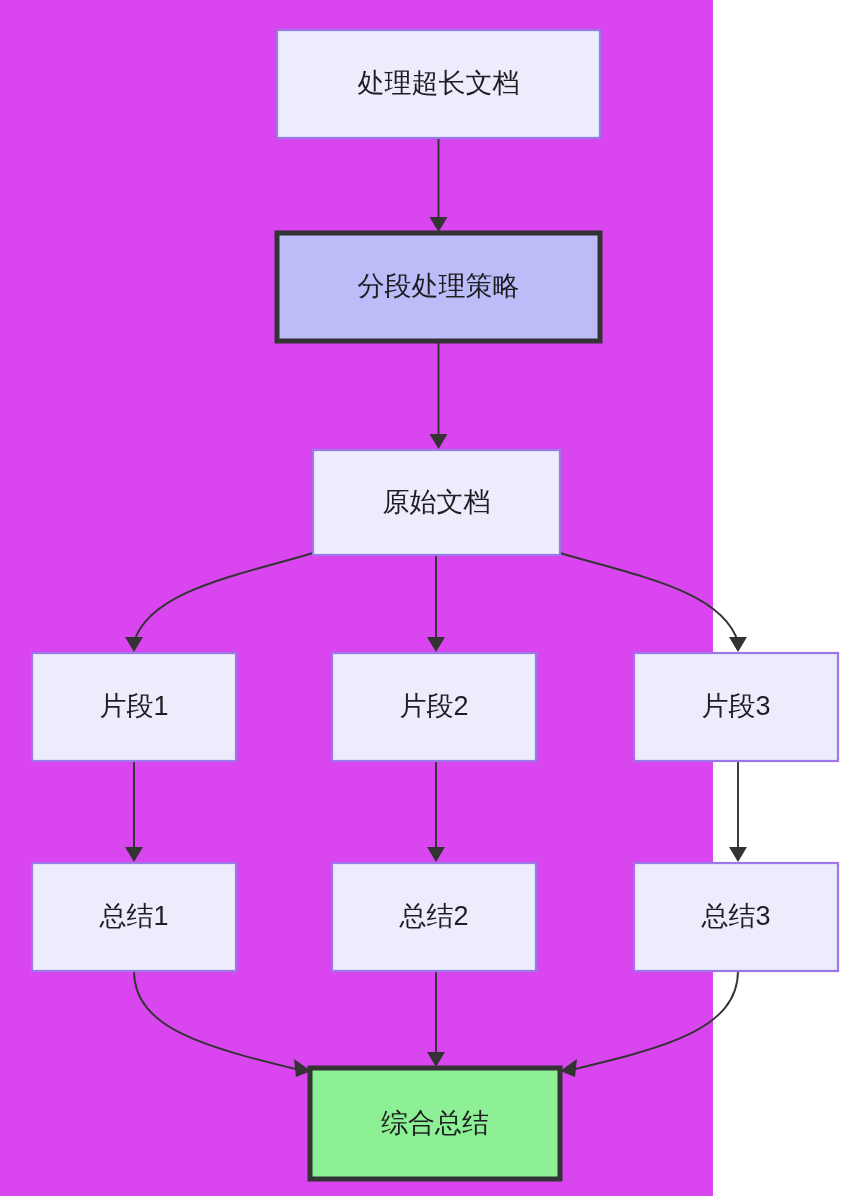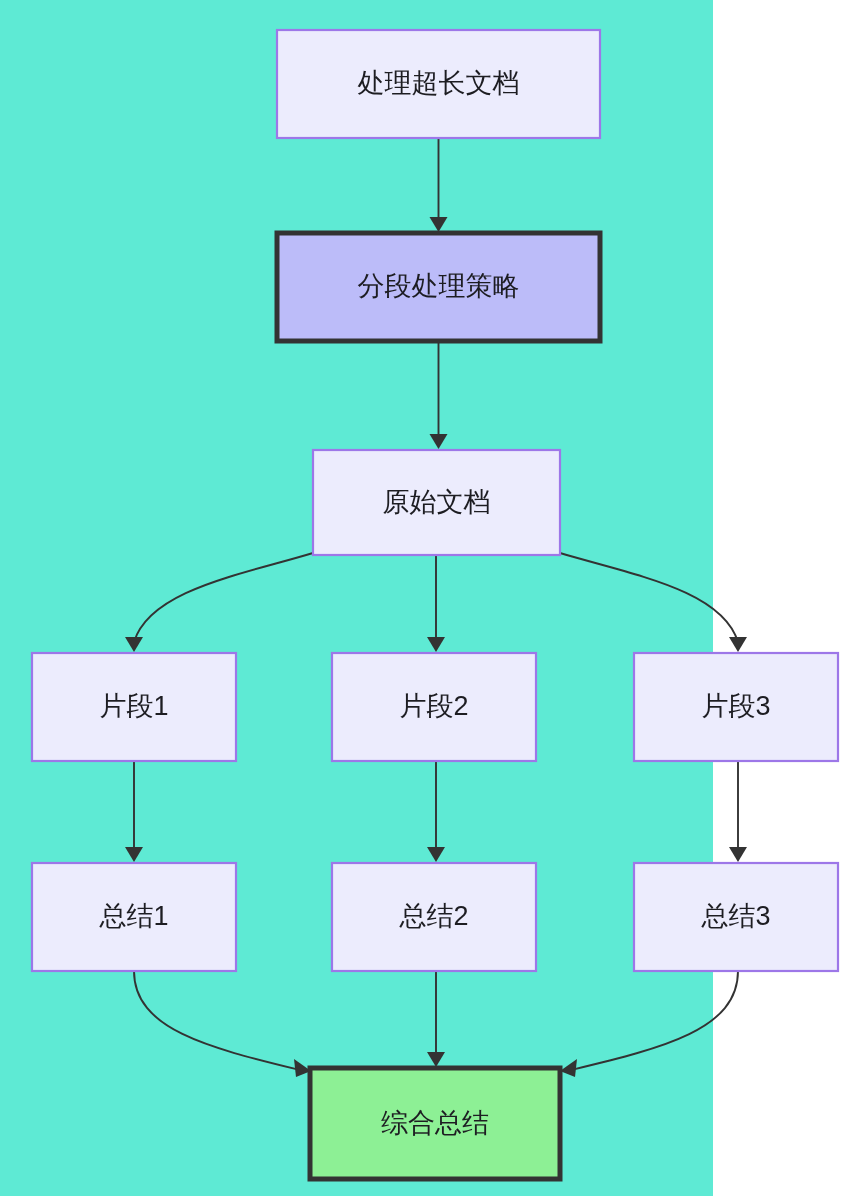--- a/index.html
+++ b/index.html
@@ -11,21 +11,21 @@
   body {
     width: 852px;
     height: 1196px;
     overflow: hidden;
     font-family: "Liberation Sans", "DejaVu Sans", sans-serif;
   }
   #flowchart-root {
     position: relative;
     width: 713px;
     height: 1196px;
-    background: #5eead4;
+    background: #d946ef;
   }
   svg.flow-canvas {
     display: block;
     width: 852px;
     height: 1196px;
   }
   .node-rect {
     stroke-width: 2;
   }
   .node-rect.variant-light {

